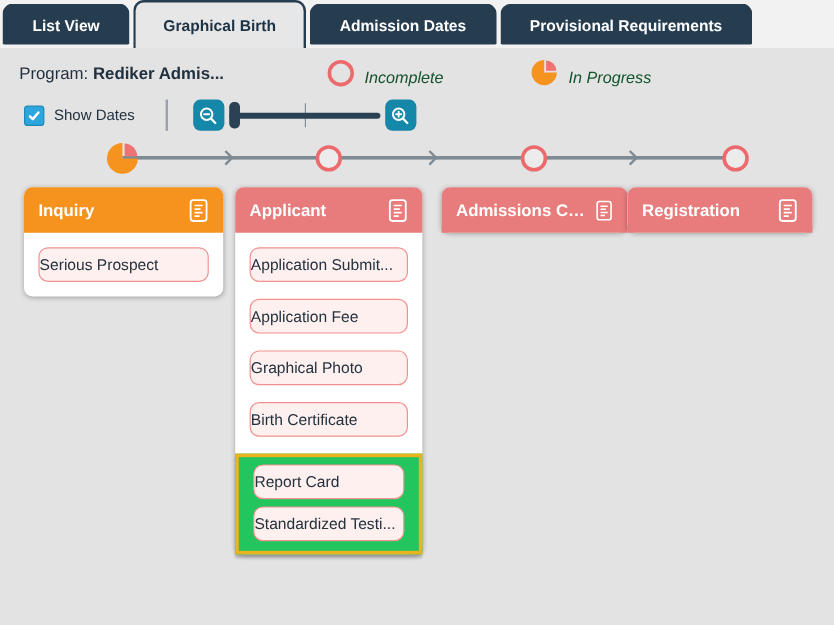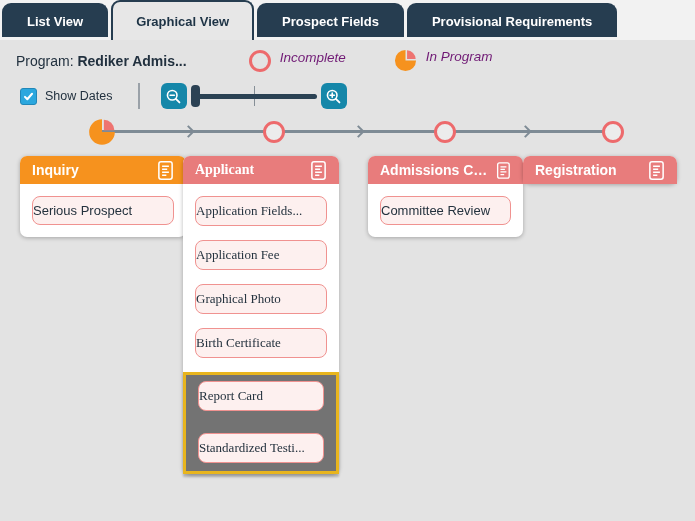--- a/index.html
+++ b/index.html
@@ -38,28 +38,29 @@
     background:#e7e7e7;
     color:#1d3345;
     border:2px solid #263d50;
     border-bottom:none;
   }
   
   .legendrow {
     display:flex; align-items:center;
     padding:9px 0 4px 16px;
     font-size:14px;
+    gap:24px;
   }
   .program { white-space:nowrap; }
   .program b { font-weight:bold; }
   .legend-item {
-    display:flex; align-items:flex-start;
+    display:flex; align-items:flex-end;
     font-style:italic;
     font-size:13.5px;
-    color:#701a75;
+    color:#14532d;
   }
   .legend-item .licon { margin-right:9px; display:flex; }
   .li-incomplete { margin-left:62px; }
   .li-inprogress { margin-left:48px; }
   .li-completed { margin-left:48px; }
   .ring {
     width:22px; height:22px; border-radius:50%;
     border:3px solid #ed6a6c; background:transparent;
   }
   .greenball {
@@ -133,25 +134,25 @@
   }
   
   .board { position:relative; margin-top:6px; height:380px; }
   .col {
     position:absolute; top:0;
     background:#ffffff;
     border-radius:7px;
     box-shadow:0 1px 4px rgba(0,0,0,.28);
   }
   .col-0 { left:20px;  width:166px; }
-  .col-1 { left:183px; width:156px;font-family:Liberation Serif, serif; }
+  .col-1 { left:196px; width:156px; }
   .col-2 { left:368px; width:155px; }
   .col-3 { left:523px; width:154px; }
   .col-header {
-    height:28px;
+    height:38px;
     border-radius:7px 7px 0 0;
     display:flex; align-items:center; justify-content:space-between;
     padding:0 12px;
     color:#ffffff;
     font-weight:bold; font-size:14px;
     cursor:pointer;
     white-space:nowrap; overflow:hidden;
   }
   .col-header .ctitle { overflow:hidden; text-overflow:ellipsis; margin-right:6px;}
   .hdr-orange { background:#f6921e; }
@@ -167,33 +168,33 @@
     padding:6px 0;
     font-size:13px;
     color:#24323e;
     white-space:nowrap; overflow:hidden;
     cursor:pointer;
   }
   .highlight-group {
     margin:0 -12px -12px;
     padding:6px 12px 8px;
     border:3px solid #e8b51e;
-    display:flex; flex-direction:column; gap:22px;
+    display:flex; flex-direction:column; gap:6px;
     box-shadow:0 3px 2px rgba(0,0,0,.18);
-    background:#737373;
+    background:#22c55e;
   }
   svg { display:block; }
 </style>
 </head>
 <body>
 
 <div class="tabbar">
   <div class="tab">List View</div>
-  <div class="tab active">Graphical View</div>
-  <div class="tab">Prospect Fields</div>
+  <div class="tab active">Graphical Birth</div>
+  <div class="tab">Admission Dates</div>
   <div class="tab">Provisional Requirements</div>
 </div>
 
 <div class="legendrow">
   <div class="program">
     <span>Program:</span>
     <b>Rediker Admis...</b>
   </div>
 
   <div class="legend-item li-incomplete">
@@ -203,21 +204,21 @@
     <span>Incomplete</span>
   </div>
 
   <div class="legend-item li-inprogress">
     <span class="licon">
       <svg width="23" height="23" viewBox="0 0 24 24">
         <path d="M12 12 L12 1 A11 11 0 1 0 23 12 Z" fill="#f6921e"></path>
         <path d="M13.6 10.4 L13.6 1.4 A9.3 9.3 0 0 1 22.6 10.4 Z" fill="#ee7471"></path>
       </svg>
     </span>
-    <span>In Program</span>
+    <span>In Progress</span>
   </div>
 
 </div>
 
 <div class="controlsrow">
   <span class="checkbox">
     <svg width="11" height="11" viewBox="0 0 14 14">
         <path d="M2.5 7.5 L5.5 10.5 L11.5 3.5" fill="none" stroke="#ffffff" stroke-width="2.6" stroke-linecap="round" stroke-linejoin="round"></path>
       </svg>
   </span>
@@ -289,21 +290,21 @@
       <span class="ctitle">Applicant</span>
       <svg width="17" height="21" viewBox="0 0 20 24">
         <rect x="2.2" y="1.8" width="15.6" height="20.4" rx="2.6" fill="none" stroke="#ffffff" stroke-width="1.8"></rect>
         <line x1="6" y1="7" x2="14" y2="7" stroke="#ffffff" stroke-width="1.7"></line>
         <line x1="6" y1="10.5" x2="12" y2="10.5" stroke="#ffffff" stroke-width="1.7"></line>
         <line x1="6" y1="14" x2="14" y2="14" stroke="#ffffff" stroke-width="1.7"></line>
         <line x1="6" y1="17.5" x2="11" y2="17.5" stroke="#ffffff" stroke-width="1.7"></line>
       </svg>
     </div>
     <div class="col-body">
-      <div class="card">Application Fields...</div>
+      <div class="card">Application Submit...</div>
       <div class="card">Application Fee</div>
       <div class="card">Graphical Photo</div>
       <div class="card">Birth Certificate</div>
       <div class="highlight-group">
         <div class="card">Report Card</div>
         <div class="card">Standardized Testi...</div>
       </div>
     </div>
   </div>
 
@@ -311,23 +312,20 @@
     <div class="col-header hdr-salmon">
       <span class="ctitle">Admissions Com...</span>
       <svg width="17" height="21" viewBox="0 0 20 24">
         <rect x="2.2" y="1.8" width="15.6" height="20.4" rx="2.6" fill="none" stroke="#ffffff" stroke-width="1.8"></rect>
         <line x1="6" y1="7" x2="14" y2="7" stroke="#ffffff" stroke-width="1.7"></line>
         <line x1="6" y1="10.5" x2="12" y2="10.5" stroke="#ffffff" stroke-width="1.7"></line>
         <line x1="6" y1="14" x2="14" y2="14" stroke="#ffffff" stroke-width="1.7"></line>
         <line x1="6" y1="17.5" x2="11" y2="17.5" stroke="#ffffff" stroke-width="1.7"></line>
       </svg>
     </div>
-    <div class="col-body">
-      <div class="card">Committee Review</div>
-    </div>
   </div>
 
   <div class="col col-3">
     <div class="col-header hdr-salmon">
       <span class="ctitle">Registration</span>
       <svg width="17" height="21" viewBox="0 0 20 24">
         <rect x="2.2" y="1.8" width="15.6" height="20.4" rx="2.6" fill="none" stroke="#ffffff" stroke-width="1.8"></rect>
         <line x1="6" y1="7" x2="14" y2="7" stroke="#ffffff" stroke-width="1.7"></line>
         <line x1="6" y1="10.5" x2="12" y2="10.5" stroke="#ffffff" stroke-width="1.7"></line>
         <line x1="6" y1="14" x2="14" y2="14" stroke="#ffffff" stroke-width="1.7"></line>

